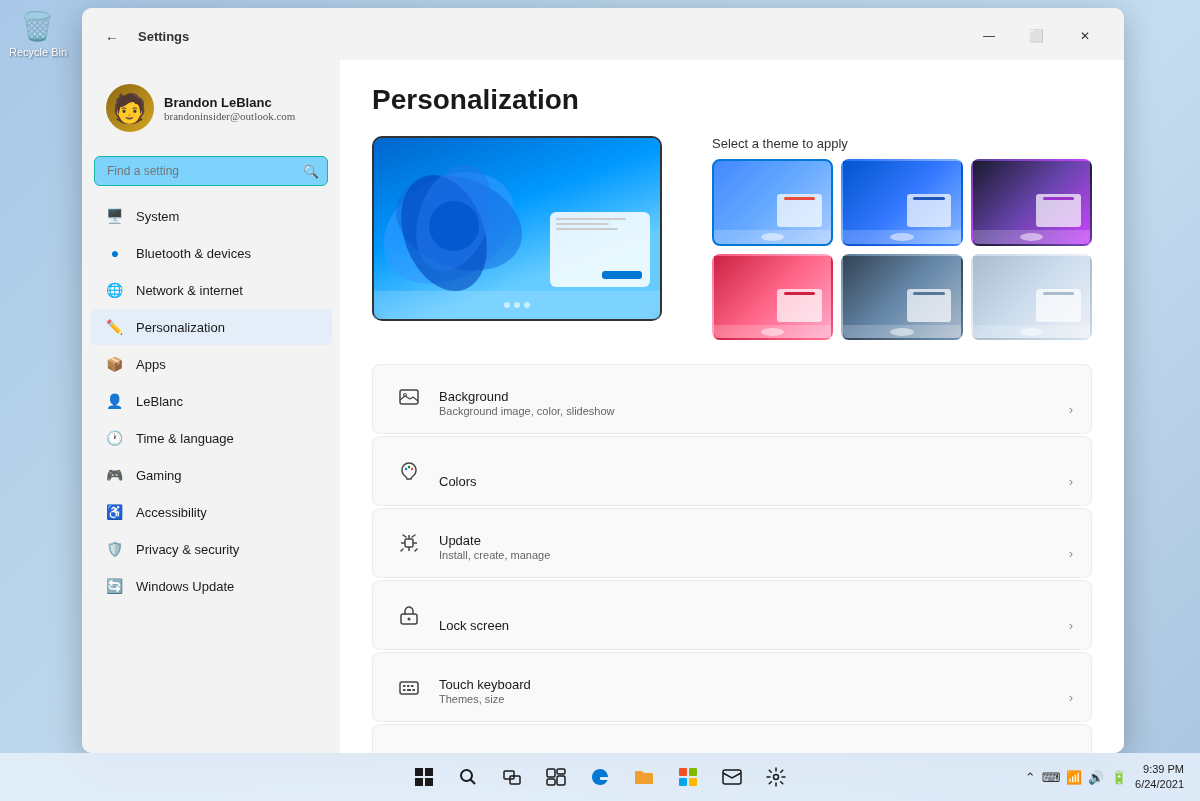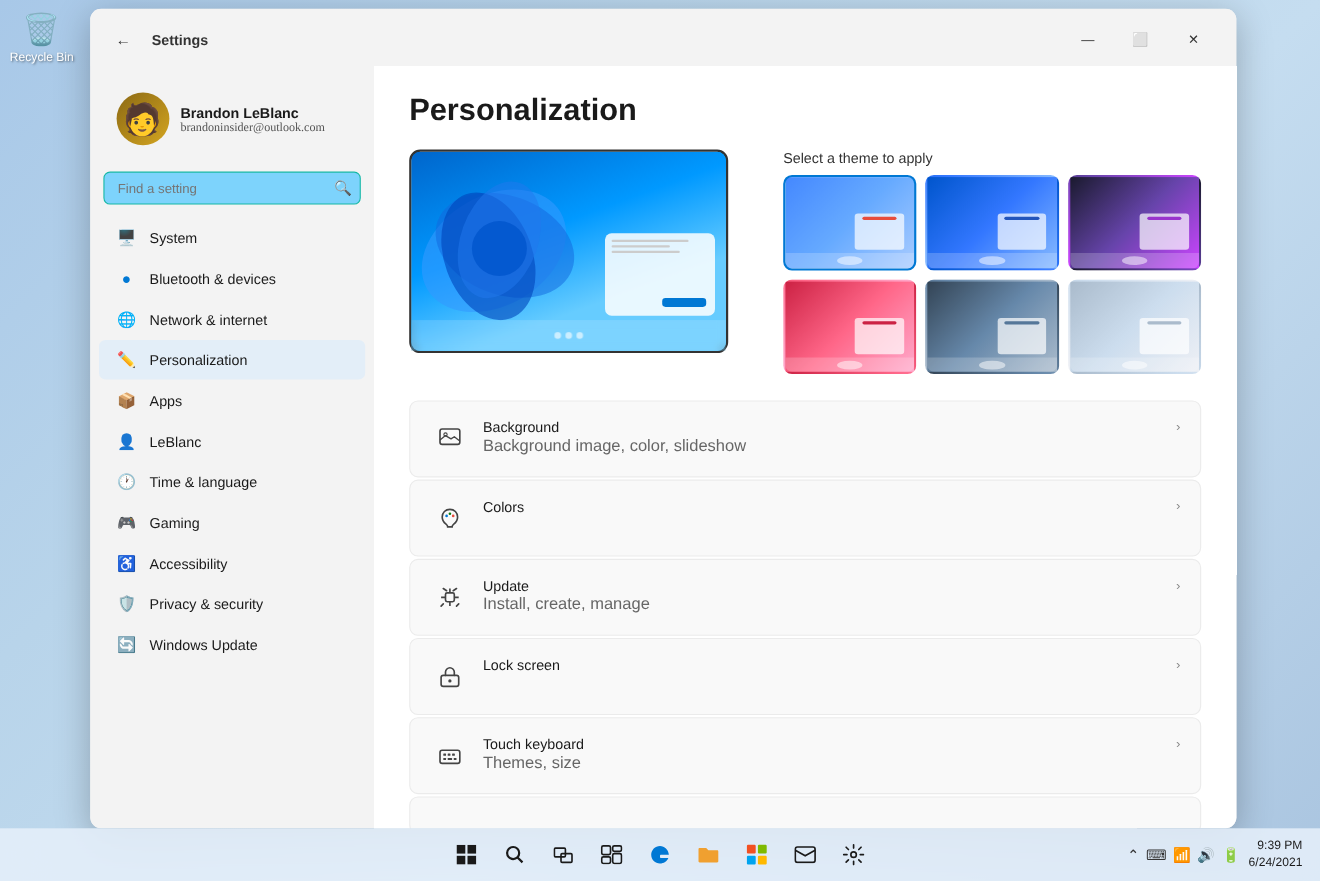--- a/index.html
+++ b/index.html
@@ -367,21 +367,21 @@
 
     
     .settings-list {
       display: flex;
       flex-direction: column;
       gap: 2px;
     }
 
     .settings-item {
       display: flex;
-      align-items: flex-start;
+      align-items: flex-end;
       padding: 16px 18px;
       background: #f9f9f9;
       border-radius: 8px;
       cursor: pointer;
       border: 1px solid #ebebeb;
       transition: background 0.1s;
     }
 
     .settings-item-icon {
       width: 36px;
@@ -397,21 +397,21 @@
     .settings-item-text {
       flex: 1;
       margin-left: 12px;
     }
     .settings-item-title {
       font-size: 13px;
       font-weight: 500;
       color: #1a1a1a;
     }
     .settings-item-desc {
-      font-size: 15px;
+      font-size: 11px;
       color: #666;
       margin-top: 1px;
     }
 
     .settings-item-chevron {
       font-size: 12px;
       color: #888;
     }
 
     

